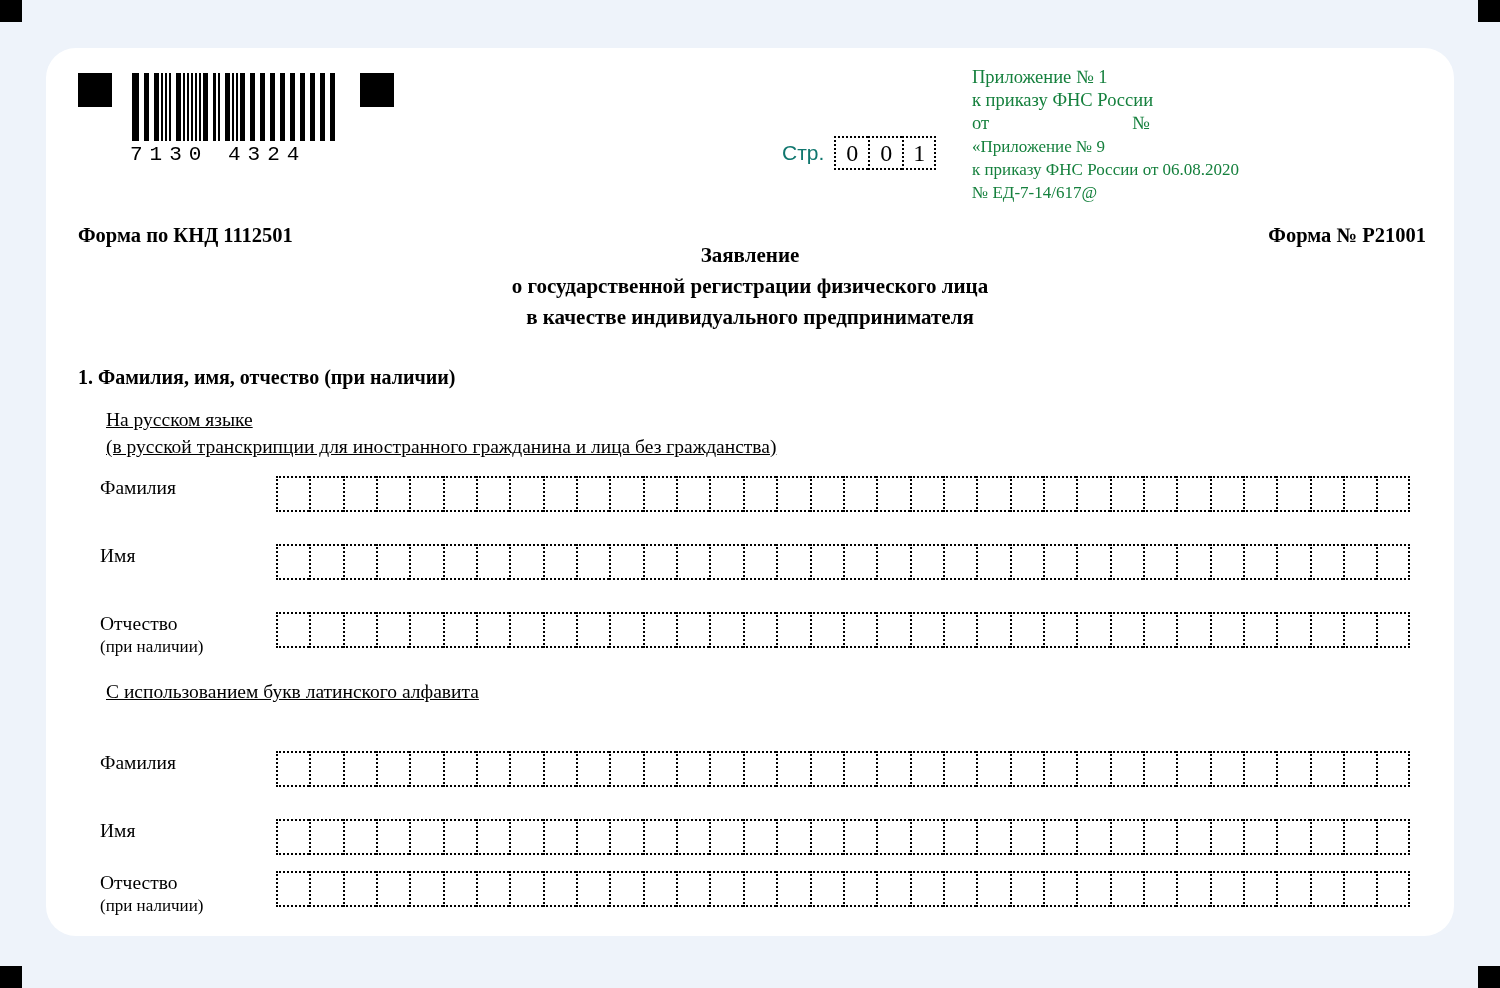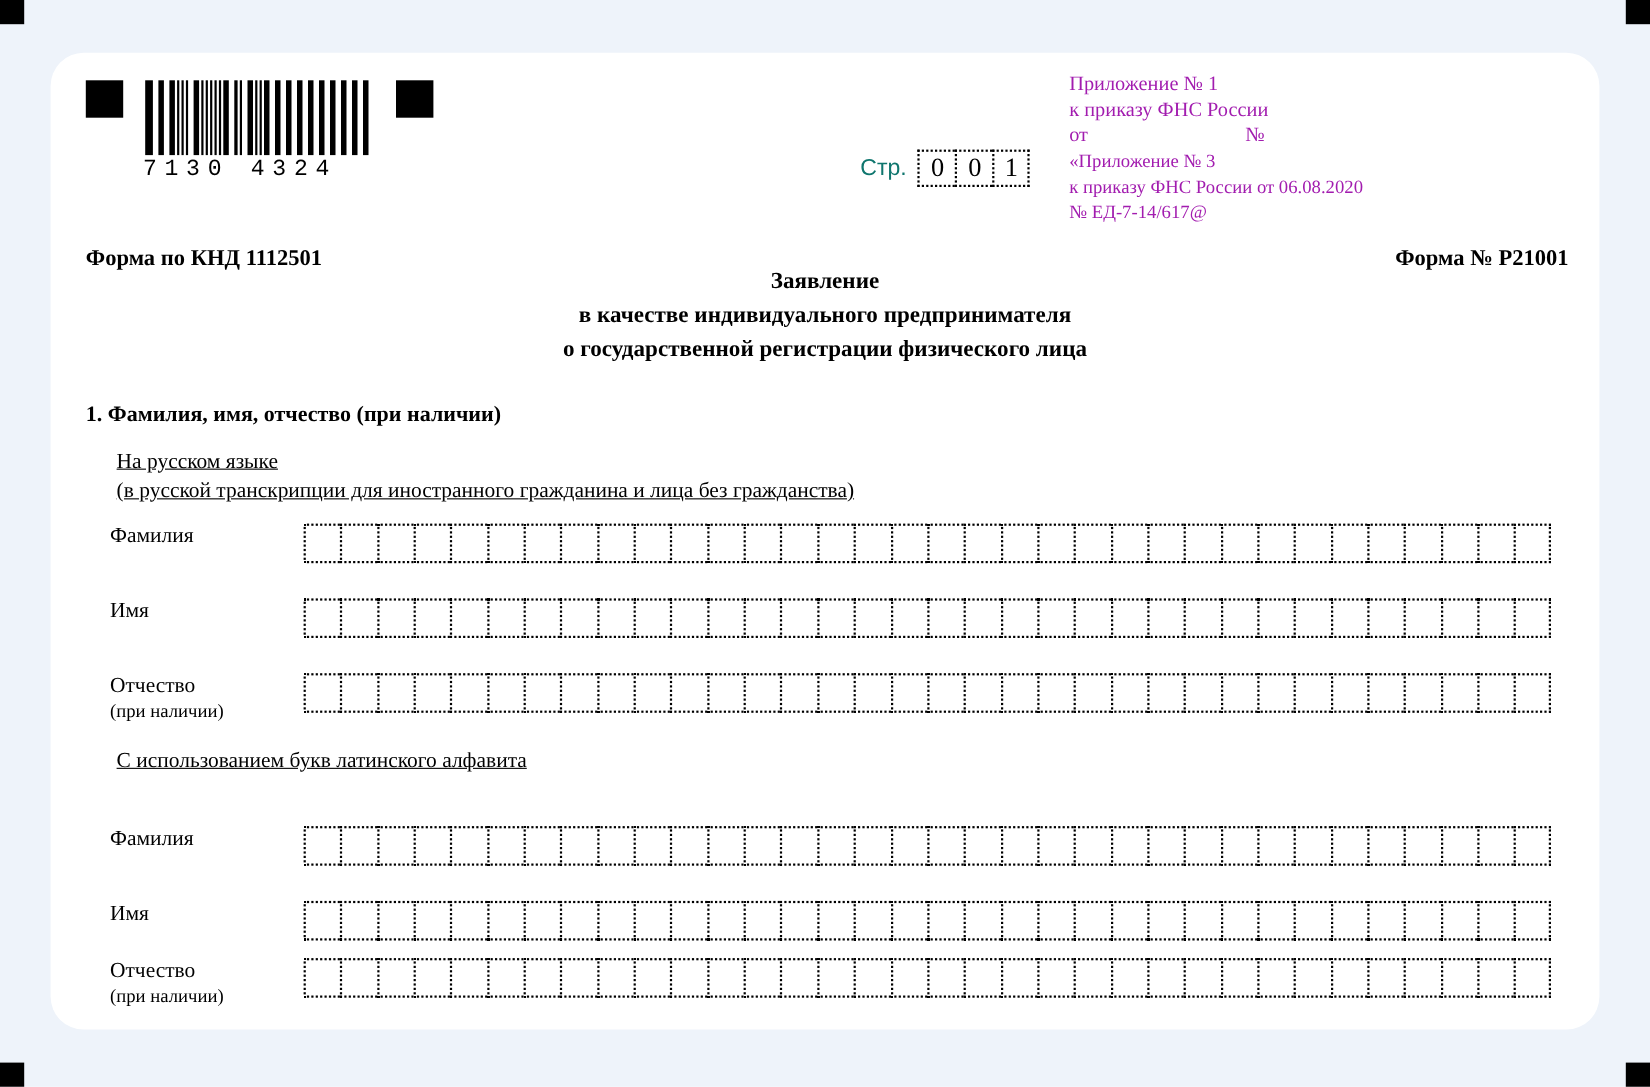--- a/index.html
+++ b/index.html
@@ -104,21 +104,21 @@
   }
 
   
   .approval {
     position: absolute;
     left: 926px;
     top: 18px;
     width: 460px;
     font-size: 17px;
     line-height: 23px;
-    color: #a21caf;
+    color: #15803d;
   }
   .approval .big { font-size: 18.5px; }
   .approval .ot-row {
     display: flex;
   }
   .approval .ot-row .ot  { width: 160px; }
 
   
   .title-band {
     position: absolute;
@@ -311,33 +311,33 @@
         </div>
     </div>
 
     <div class="approval">
       <div class="big">Приложение № 1</div>
       <div class="big">к приказу ФНС России</div>
       <div class="ot-row big">
         <span class="ot">от</span>
         <span>№</span>
       </div>
-      <div>«Приложение № 3</div>
+      <div>«Приложение № 9</div>
       <div>к приказу ФНС России от 06.08.2020</div>
       <div>№ ЕД-7-14/617@</div>
     </div>
   </div>
 
   <div class="title-band">
     <div class="knd-code">Форма по КНД 1112501</div>
     <div class="form-code">Форма № Р21001</div>
     <div class="doc-title">
       <div class="l1">Заявление</div>
+      <div>о государственной регистрации физического лица</div>
       <div>в качестве индивидуального предпринимателя</div>
-      <div>о государственной регистрации физического лица</div>
     </div>
   </div>
 
   <div class="section-heading">1. Фамилия, имя, отчество (при наличии)</div>
 
   <div class="sub-note ru">
     <div>На русском языке</div>
     <div>(в русской транскрипции для иностранного гражданина и лица без гражданства)</div>
   </div>
 

